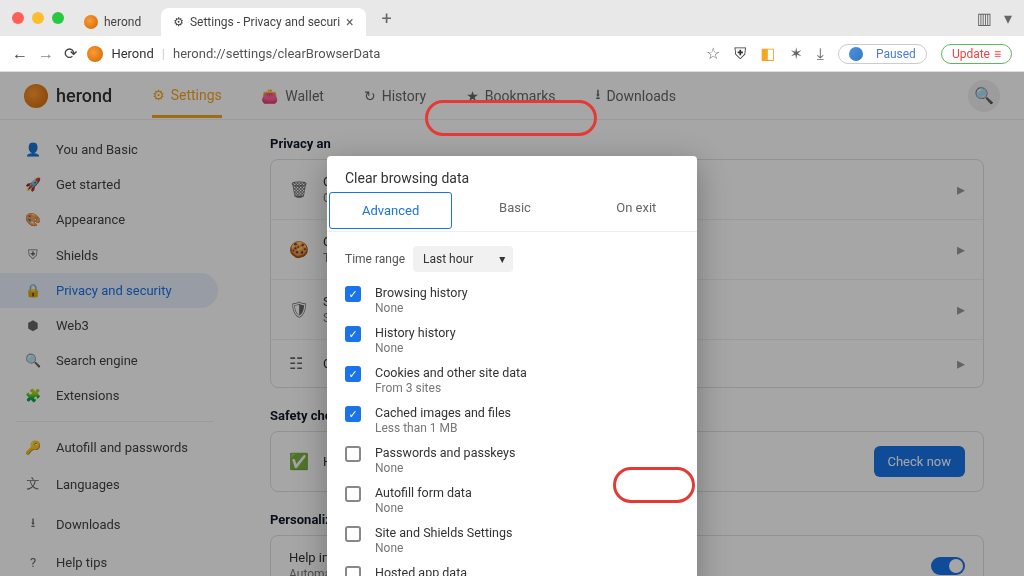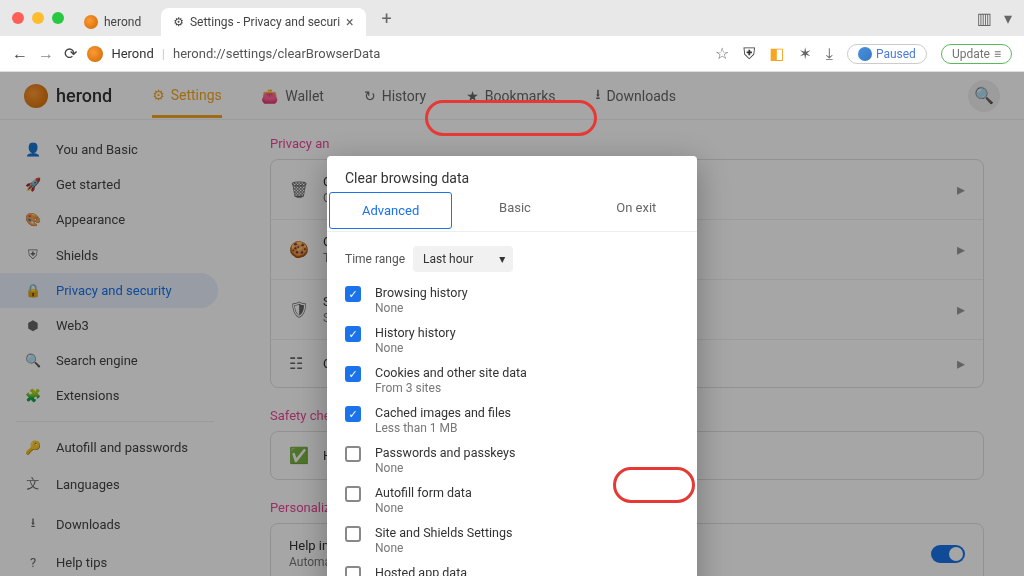--- a/index.html
+++ b/index.html
@@ -12,39 +12,39 @@
 .tab.inactive{background:transparent}
 .tab-x{color:#666;font-size:14px}
 .plus{color:#666;font-size:18px;margin-left:8px}
 .titlebar-right{margin-left:auto;display:flex;gap:12px;color:#666}
 .toolbar{height:36px;background:#fff;display:flex;align-items:center;padding:0 12px;gap:10px;border-bottom:1px solid #ddd}
 .nav-arrow{color:#888;font-size:16px}
 .nav-arrow.active{color:#444}
 .urlbar{flex:1;display:flex;align-items:center;gap:8px;font-size:13px;color:#555}
 .urlbar .domain{color:#333}
 .toolbar-right{display:flex;gap:14px;align-items:center;color:#666}
-.paused{border:1px solid #ccc;border-radius:14px;padding:2px 10px;font-size:12px;color:#4a7bd8;display:flex;align-items:center;gap:4px}
+.paused{border:1px solid #ccc;border-radius:14px;padding:2px 10px;font-size:12px;color:#4a7bd8;display:flex;align-items:center;gap:13px}
 .paused-dot{width:14px;height:14px;border-radius:50%;background:linear-gradient(135deg,#4a90e2,#357abd)}
-.update{border:1px solid #5cb85c;color:#737373;border-radius:14px;padding:2px 10px;font-size:12px;display:flex;align-items:center;gap:4px}
+.update{border:1px solid #5cb85c;color:#ef4444;border-radius:14px;padding:2px 10px;font-size:12px;display:flex;align-items:center;gap:4px}
 .content{position:relative;height:504px;background:#fff}
 .topnav{height:48px;display:flex;align-items:center;padding:0 24px;gap:40px;border-bottom:1px solid #eee}
 .logo{display:flex;align-items:center;gap:8px;font-size:18px;font-weight:500;color:#333}
 .logo-icon{width:24px;height:24px;border-radius:50%;background:radial-gradient(circle at 40% 40%,#ff9933,#cc6600)}
 .topnav-item{display:flex;align-items:center;gap:6px;font-size:14px;color:#666}
 .topnav-item.active{color:#f5a623;border-bottom:3px solid #f5a623;padding-bottom:12px;margin-bottom:-14px}
 .search-btn{margin-left:auto;width:32px;height:32px;border-radius:50%;background:#f0f0f0;display:flex;align-items:center;justify-content:center;color:#666}
 .main{display:flex;height:456px}
 .sidebar{width:230px;padding:12px 0}
 .sb-item{display:flex;align-items:center;gap:14px;padding:10px 24px;font-size:13px;color:#444;cursor:pointer}
 .sb-item.active{background:#e8f0fe;color:#1a73e8;border-radius:0 20px 20px 0;margin-right:12px}
 .sb-divider{height:1px;background:#eee;margin:8px 16px}
 .sb-icon{width:18px;display:flex;justify-content:center;color:#666}
 .sb-item.active .sb-icon{color:#1a73e8}
 .page{flex:1;padding:16px 40px;overflow:hidden}
-.section-label{font-size:13px;color:#ec4899;font-weight:400;margin-bottom:8px}
+.section-label{font-size:13px;color:#0f172a;font-weight:700;margin-bottom:8px}
 .card{background:#fff;border:1px solid #e0e0e0;border-radius:8px;margin-bottom:20px}
 .card-row{display:flex;align-items:center;padding:14px 18px;gap:14px;border-bottom:1px solid #f0f0f0}
 .card-row:last-child{border-bottom:none}
 .row-icon{width:20px;color:#666}
 .row-text{flex:1}
 .row-title{font-size:13px;color:#333}
 .row-sub{font-size:12px;color:#777;margin-top:2px}
 .chev{color:#999}
 .checknow{background:#1a73e8;color:#fff;border:none;padding:8px 14px;border-radius:6px;font-size:13px}
 .toggle{width:34px;height:18px;background:#1a73e8;border-radius:10px;position:relative}
@@ -238,20 +238,21 @@
             <span class="chev">▸</span>
           </div>
       </div>
       <div class="section-label">Safety che</div>
       <div class="card">
         <div class="card-row">
             <span class="row-icon">✅</span>
             <div class="row-text">
               <div class="row-title">He</div>
             </div>
+            <button class="checknow">Check now</button>
           </div>
       </div>
       <div class="section-label">Personaliz</div>
       <div class="card">
         <div class="card-row">
             <div class="row-text">
               <div class="row-title">Help imp</div>
               <div class="row-sub">Automat</div>
             </div>
             <div class="toggle"></div>

